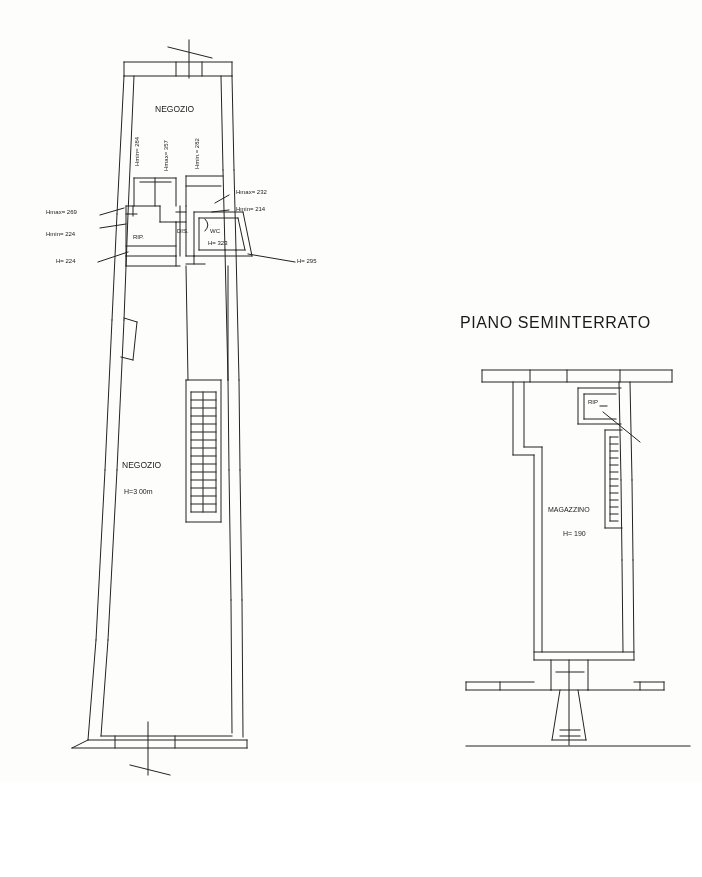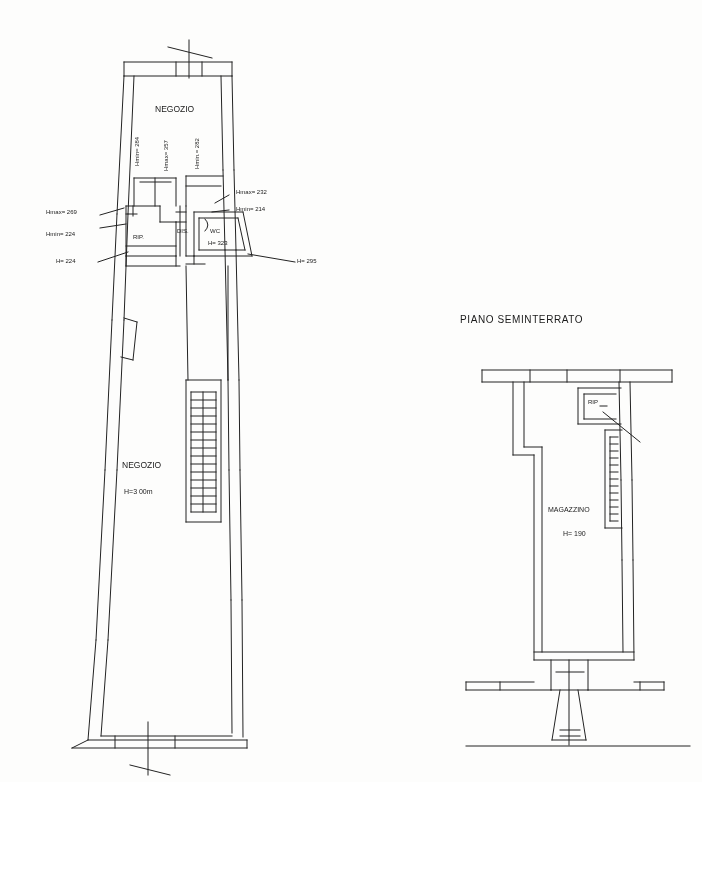--- a/index.html
+++ b/index.html
@@ -31,21 +31,21 @@
   .lbl {
     position: absolute;
     font-family: "Liberation Sans", sans-serif;
     color: #1a1a1a;
     white-space: nowrap;
     line-height: 1;
   }
   .lbl-sm { font-size: 7px; }
   .lbl-xs { font-size: 6px; }
   .lbl-md { font-size: 8.5px; }
-  .lbl-title { font-size: 10px; letter-spacing: 0.6px; }
+  .lbl-title { font-size: 16px; letter-spacing: 0.6px; }
   .rot90 {
     transform: rotate(-90deg);
     transform-origin: left bottom;
   }
 </style>
 </head>
 <body>
 
 <div id="plan-sheet">
 

